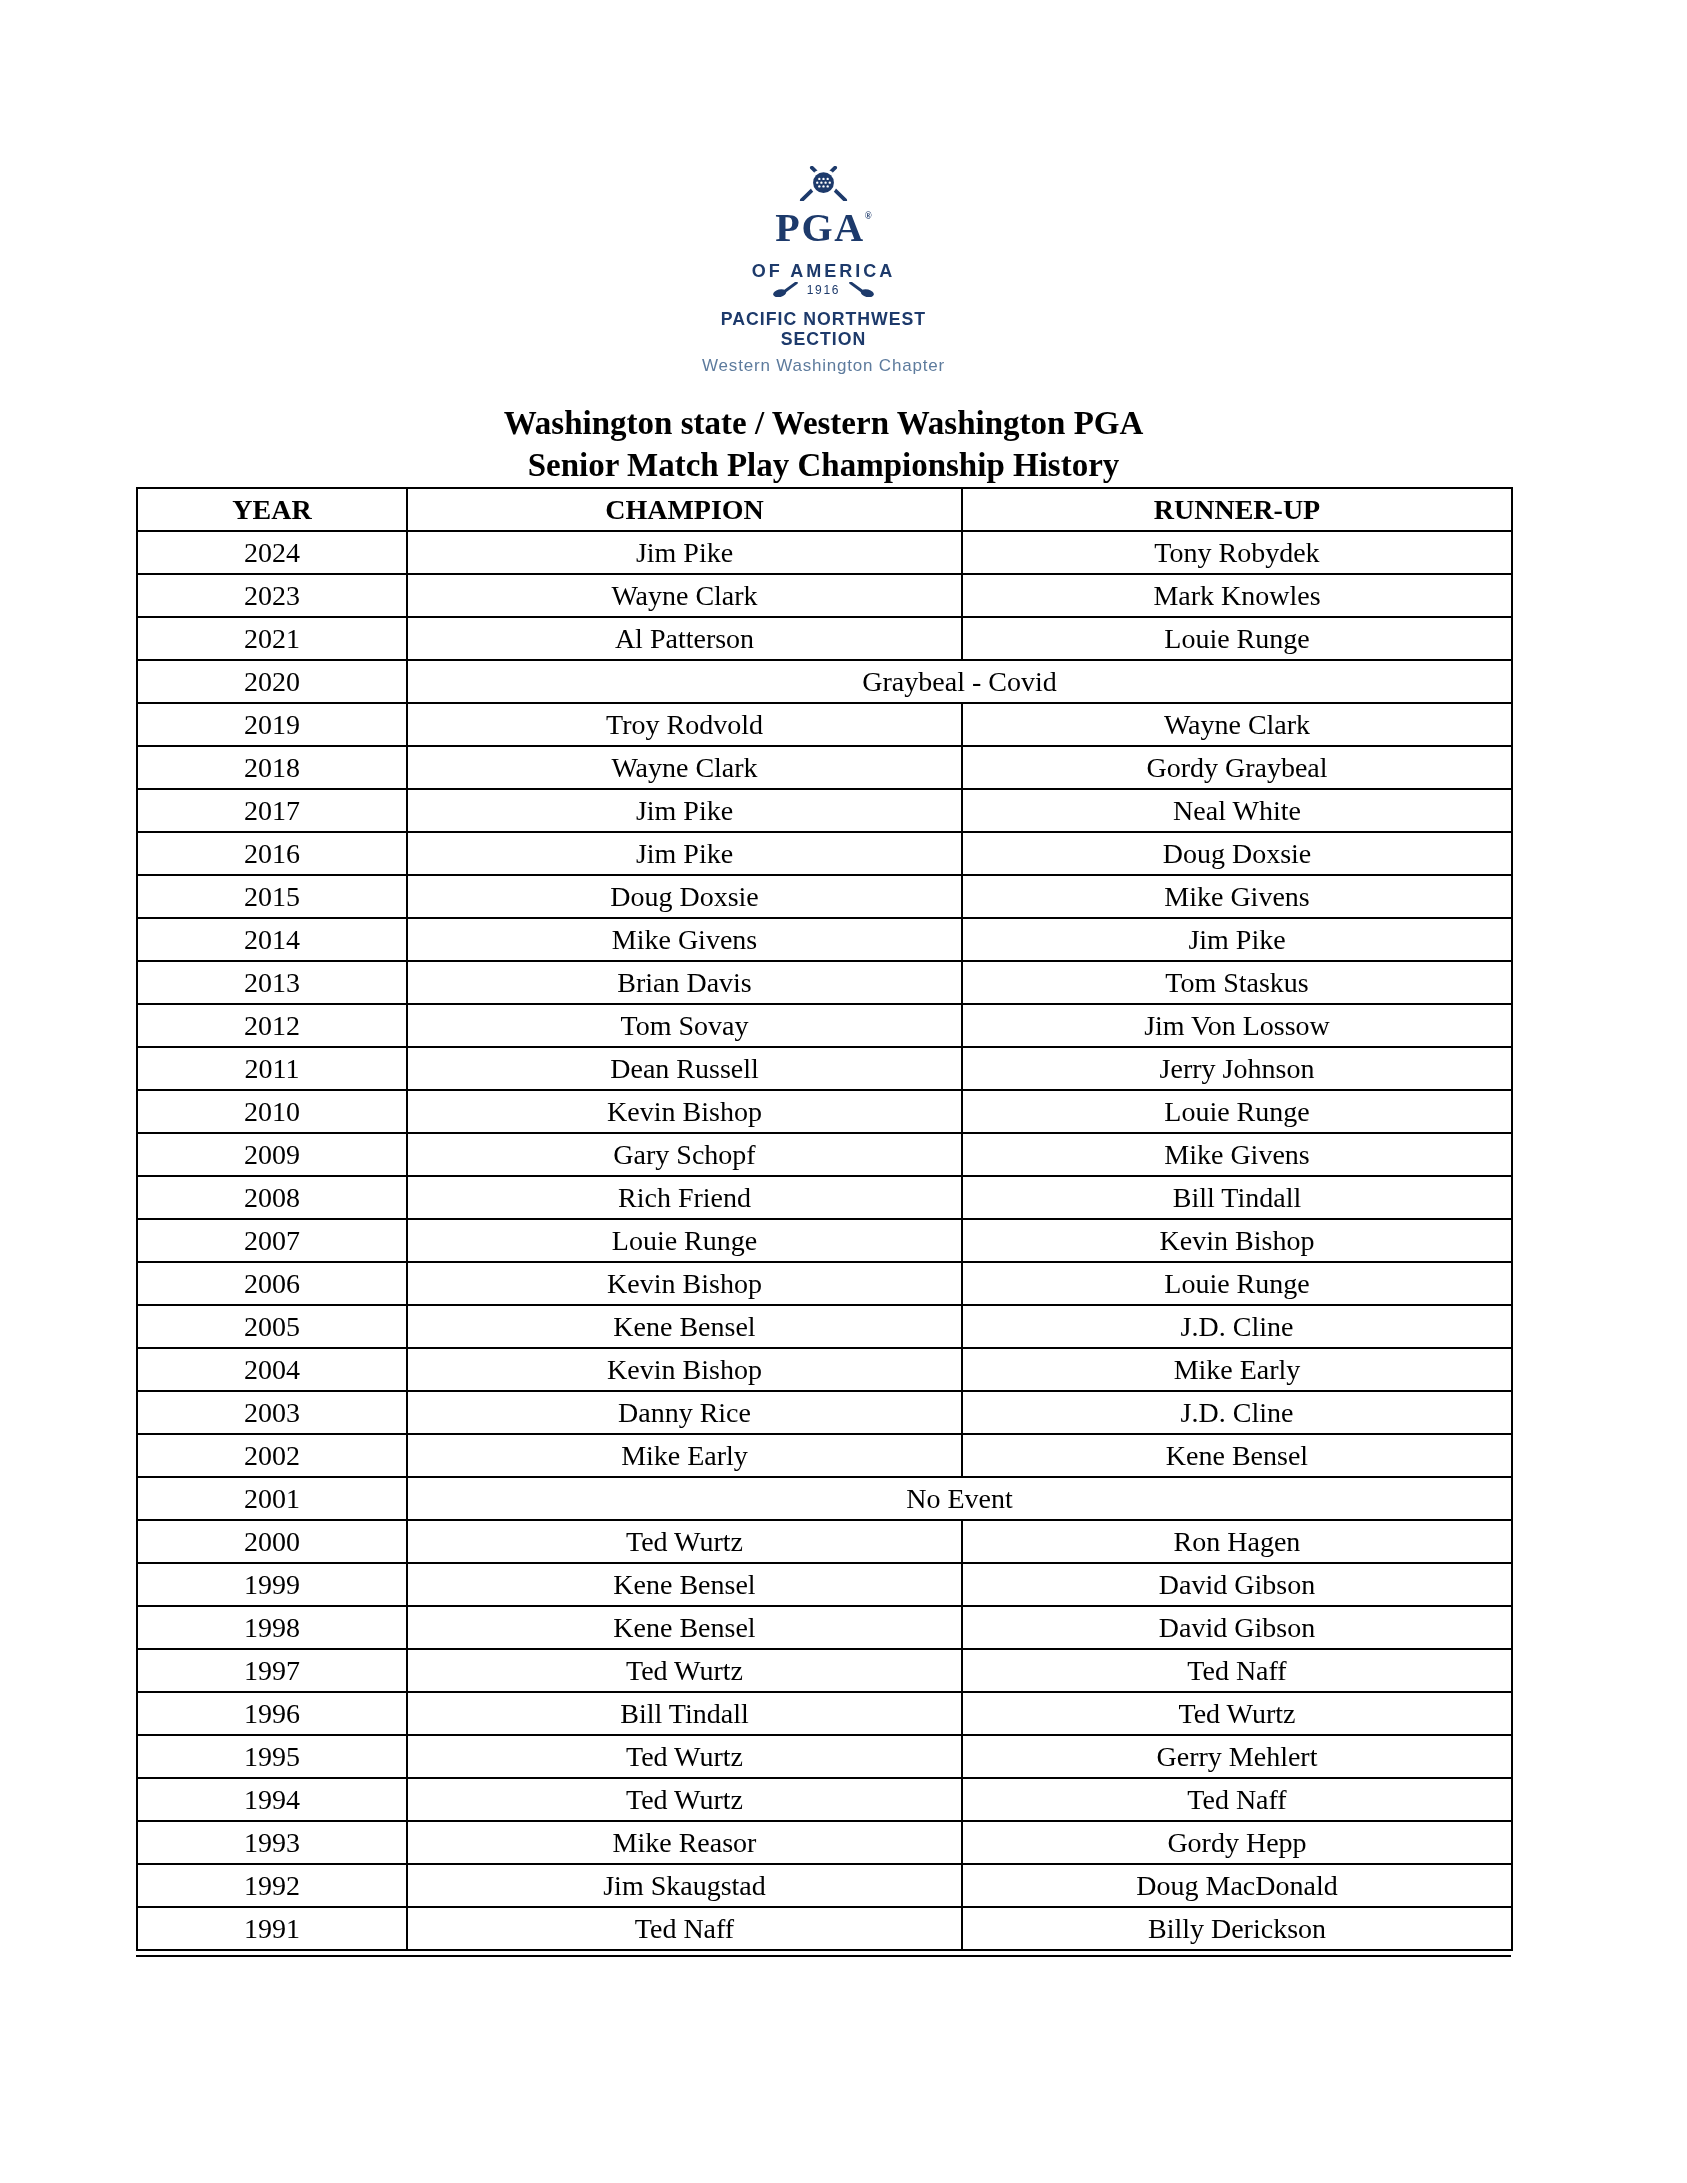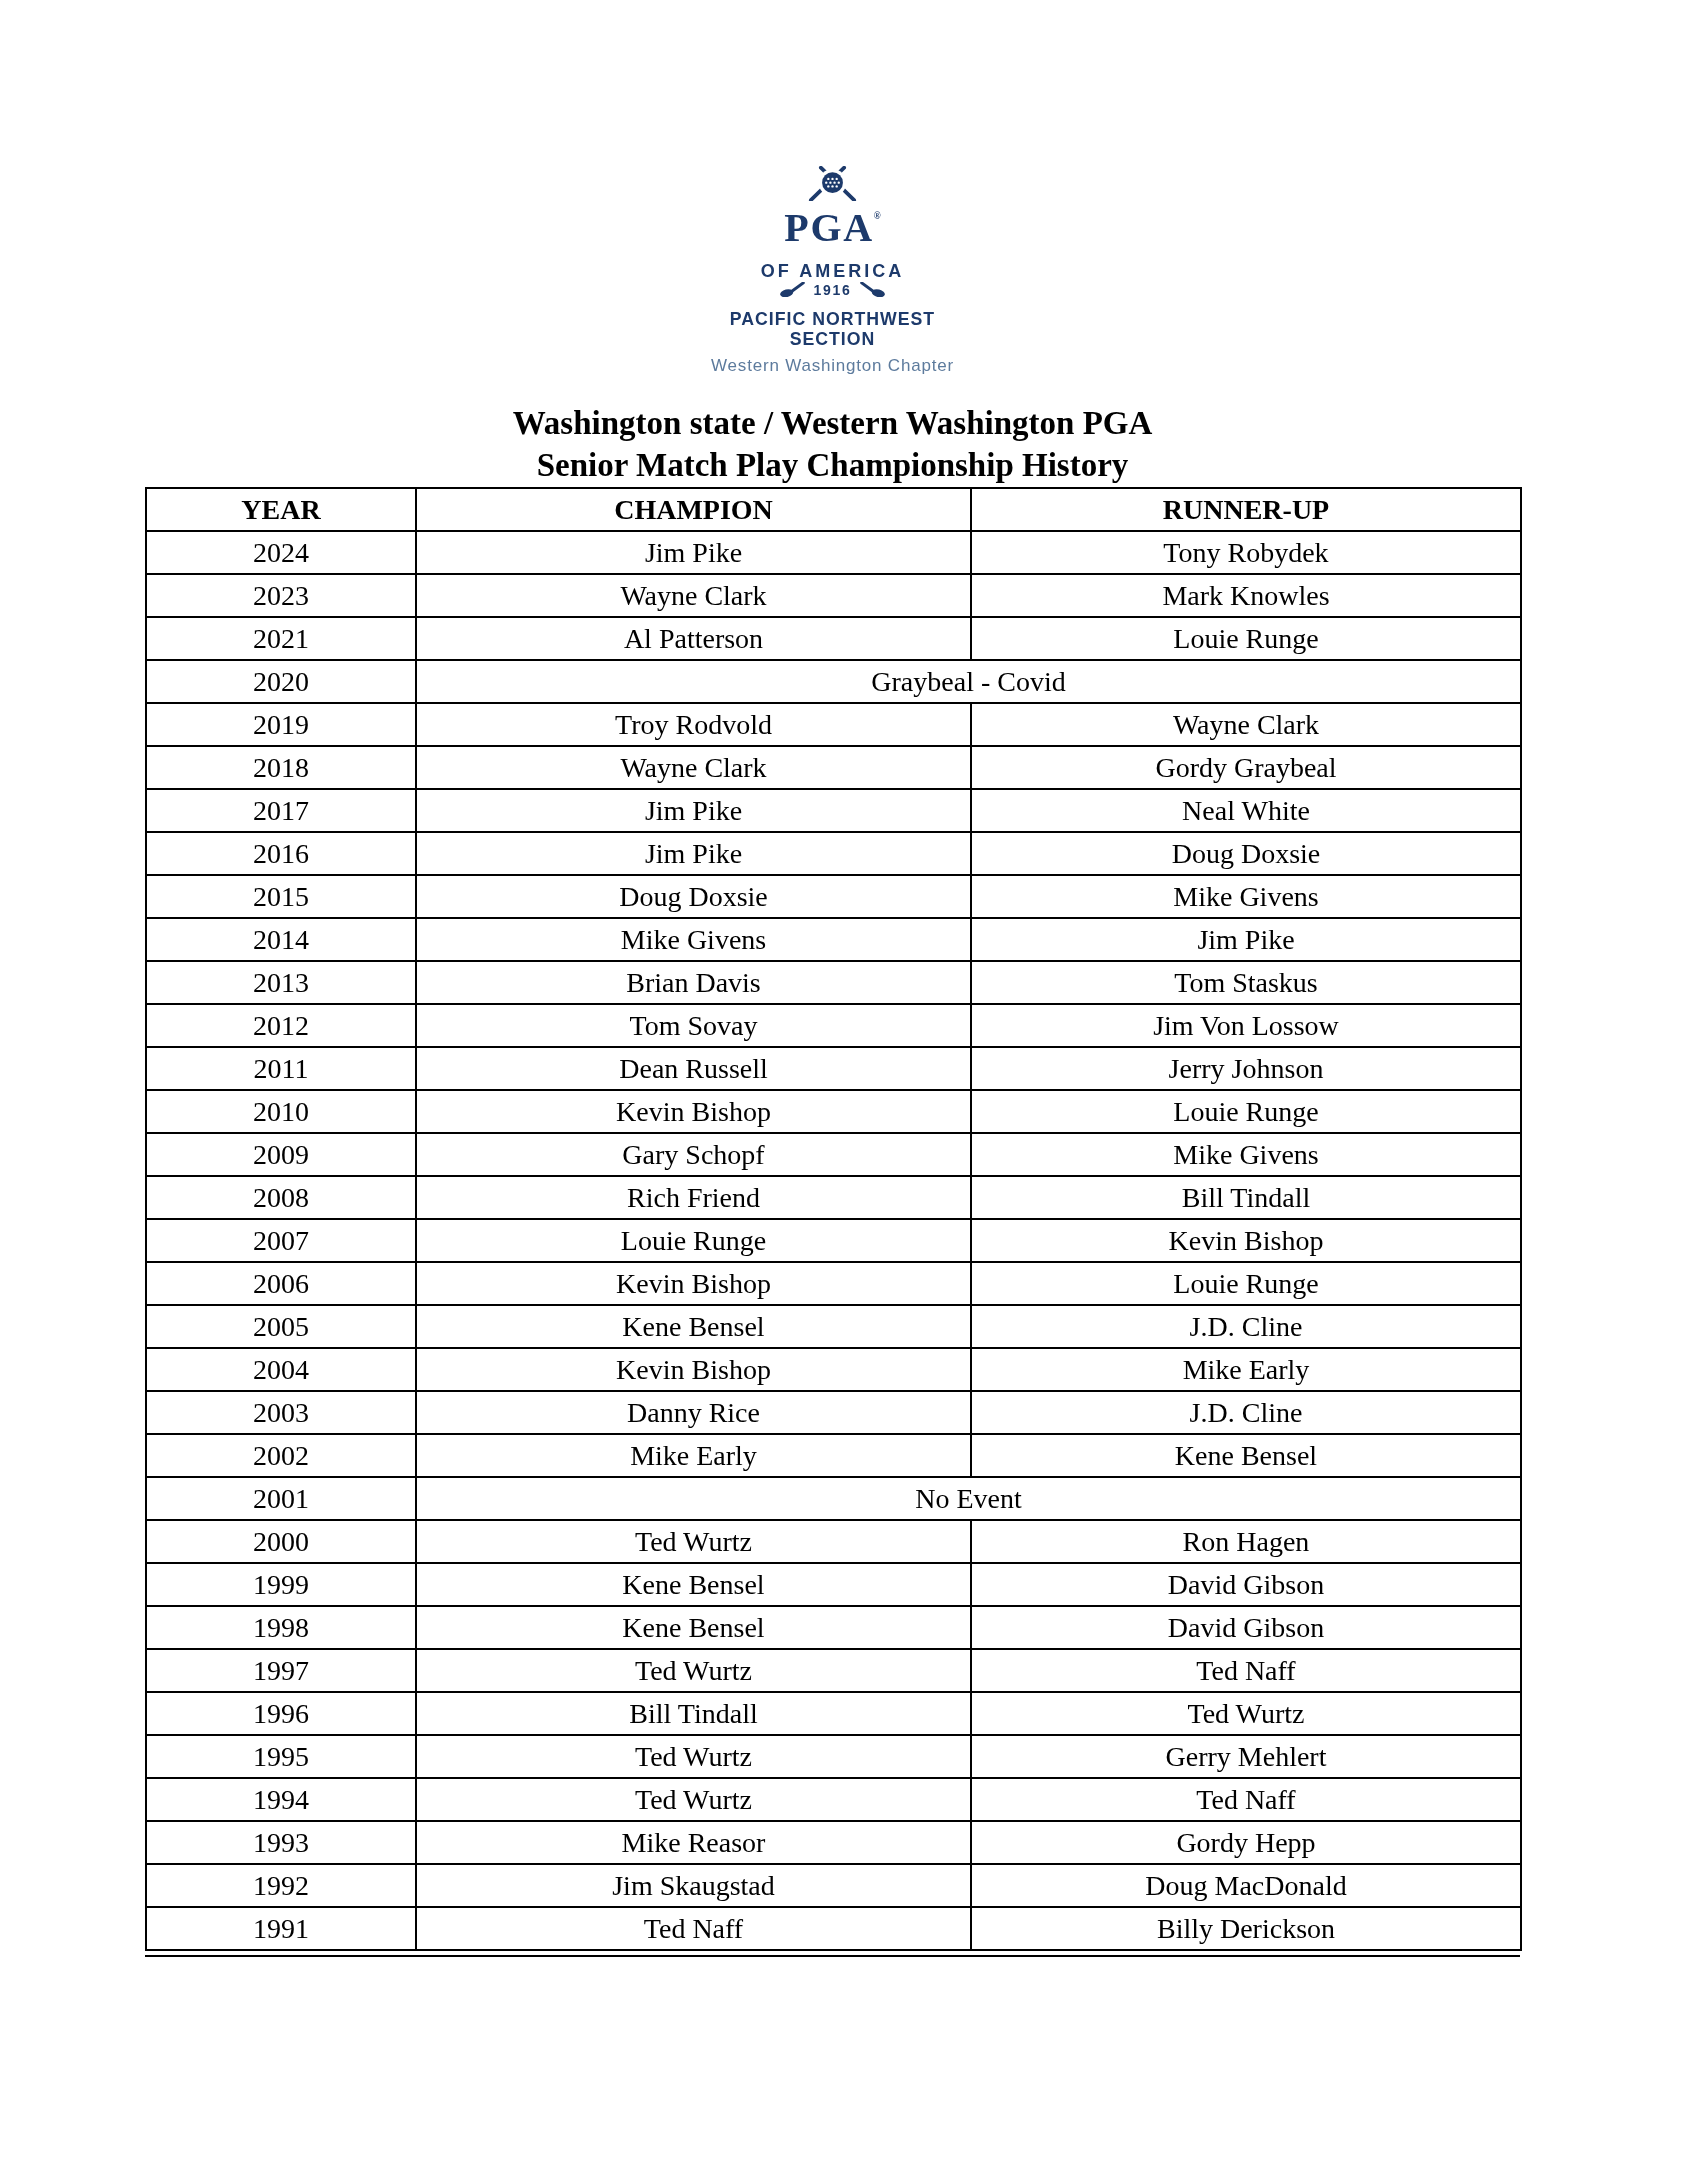--- a/index.html
+++ b/index.html
@@ -3,21 +3,21 @@
 <meta charset="utf-8">
 <style>
   html, body { margin: 0; padding: 0; }
   body {
     width: 1687px; height: 2183px;
     background: #ffffff;
     font-family: "Liberation Serif", serif;
     color: #000;
   }
   .page { position: relative; width: 1687px; height: 2183px; background: #fff; overflow: hidden; }
-  .content { position: absolute; left: 145px; top: 0; width: 1375px; border-radius: 26px; }
+  .content { position: absolute; left: 136px; top: 0; width: 1375px; border-radius: 26px; }
 
   
   .logo { margin-top: 166px; text-align: center; color: var(--navy, #1d3a6b); }
   .emblem-top { display: block; margin: 0 auto; }
   .pga-line {
     font-family: "Liberation Serif", serif;
     font-weight: bold; font-size: 40px; line-height: 30px;
     letter-spacing: 1.7px; position: relative;
   }
   .pga-line .reg { font-size: 9.3px; vertical-align: 22px; letter-spacing: 0; }
@@ -25,21 +25,21 @@
     font-family: "Liberation Sans", sans-serif;
     font-weight: bold; font-size: 18px; letter-spacing: 3px;
     margin-top: 21px; line-height: 14.3px;
   }
   .clubs-1916 {
     display: flex; justify-content: center; align-items: center;
     gap: 8.4px; margin-top: 4.2px; height: 15px;
   }
   .founded {
     font-family: "Liberation Sans", sans-serif;
-    font-weight: bold; font-size: 14px; letter-spacing: 1.7px; line-height: 10px;
+    font-weight: normal; font-size: 12px; letter-spacing: 1.7px; line-height: 10px;
   }
   .section-name {
     font-family: "Liberation Sans", sans-serif;
     font-weight: bold; font-size: 17.7px; letter-spacing: 1px;
     line-height: 19.4px; margin-top: 12.7px;
   }
   .chapter {
     font-family: "Liberation Sans", sans-serif;
     font-size: 17px; letter-spacing: 0.8px;
     color: var(--chapter-blue, #5d7b9d);

